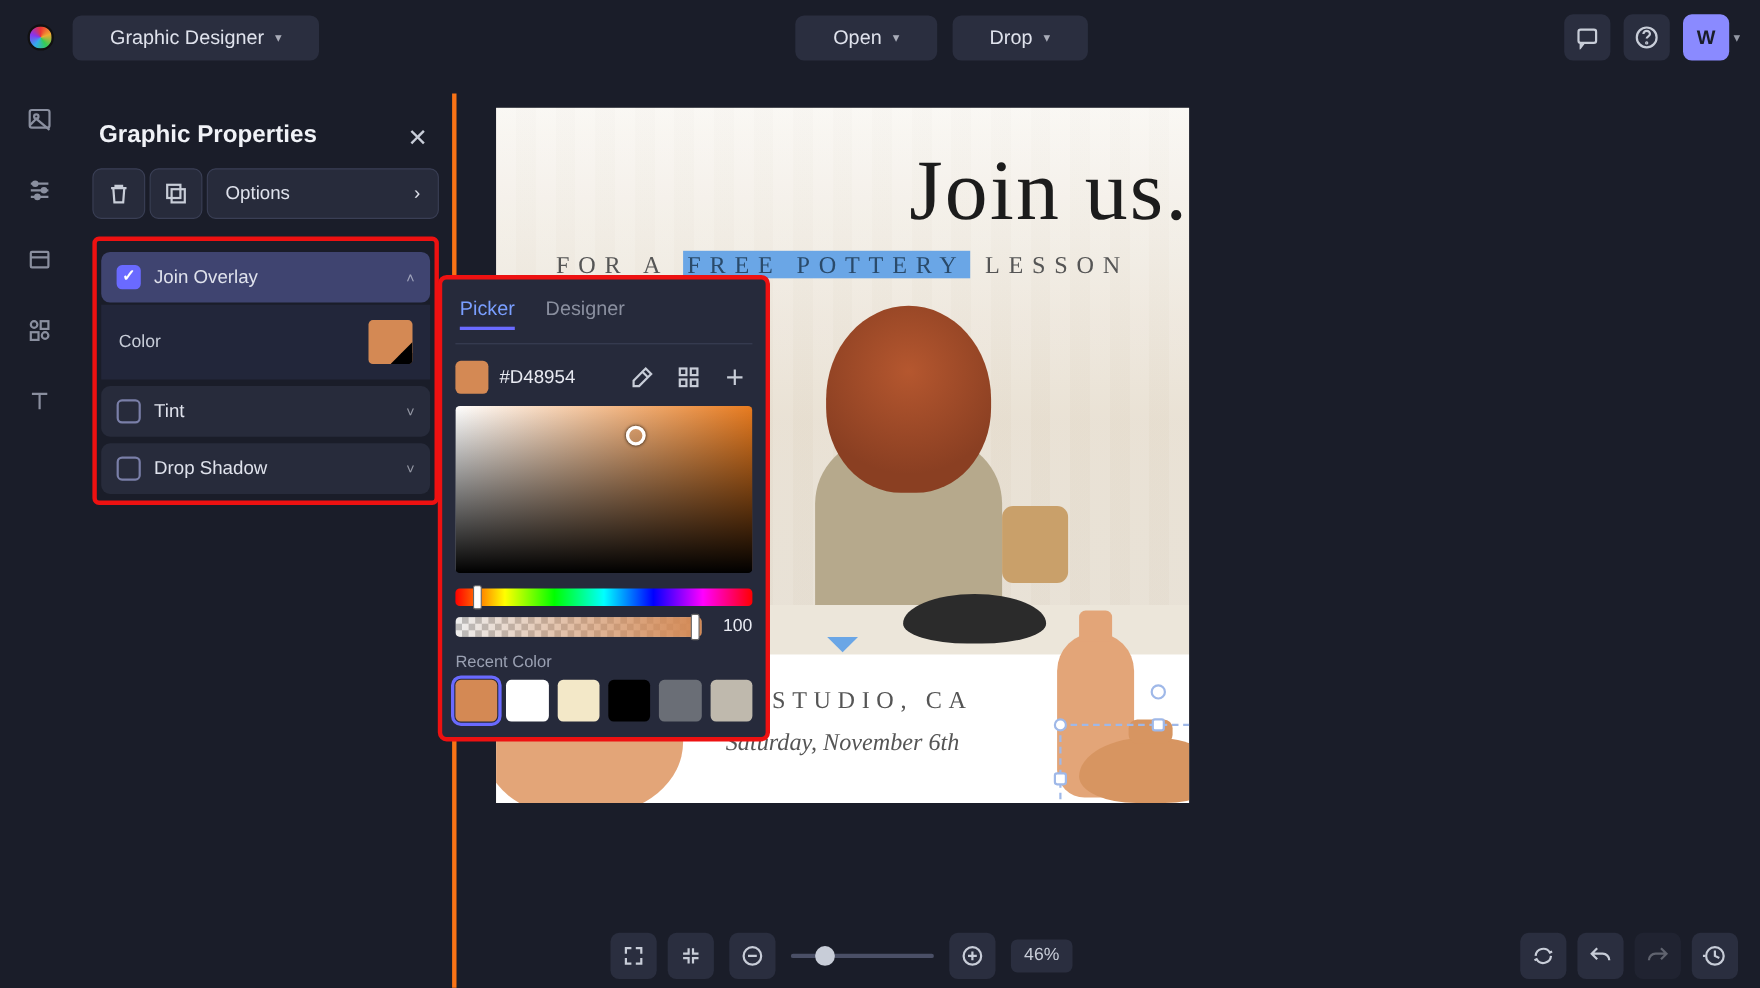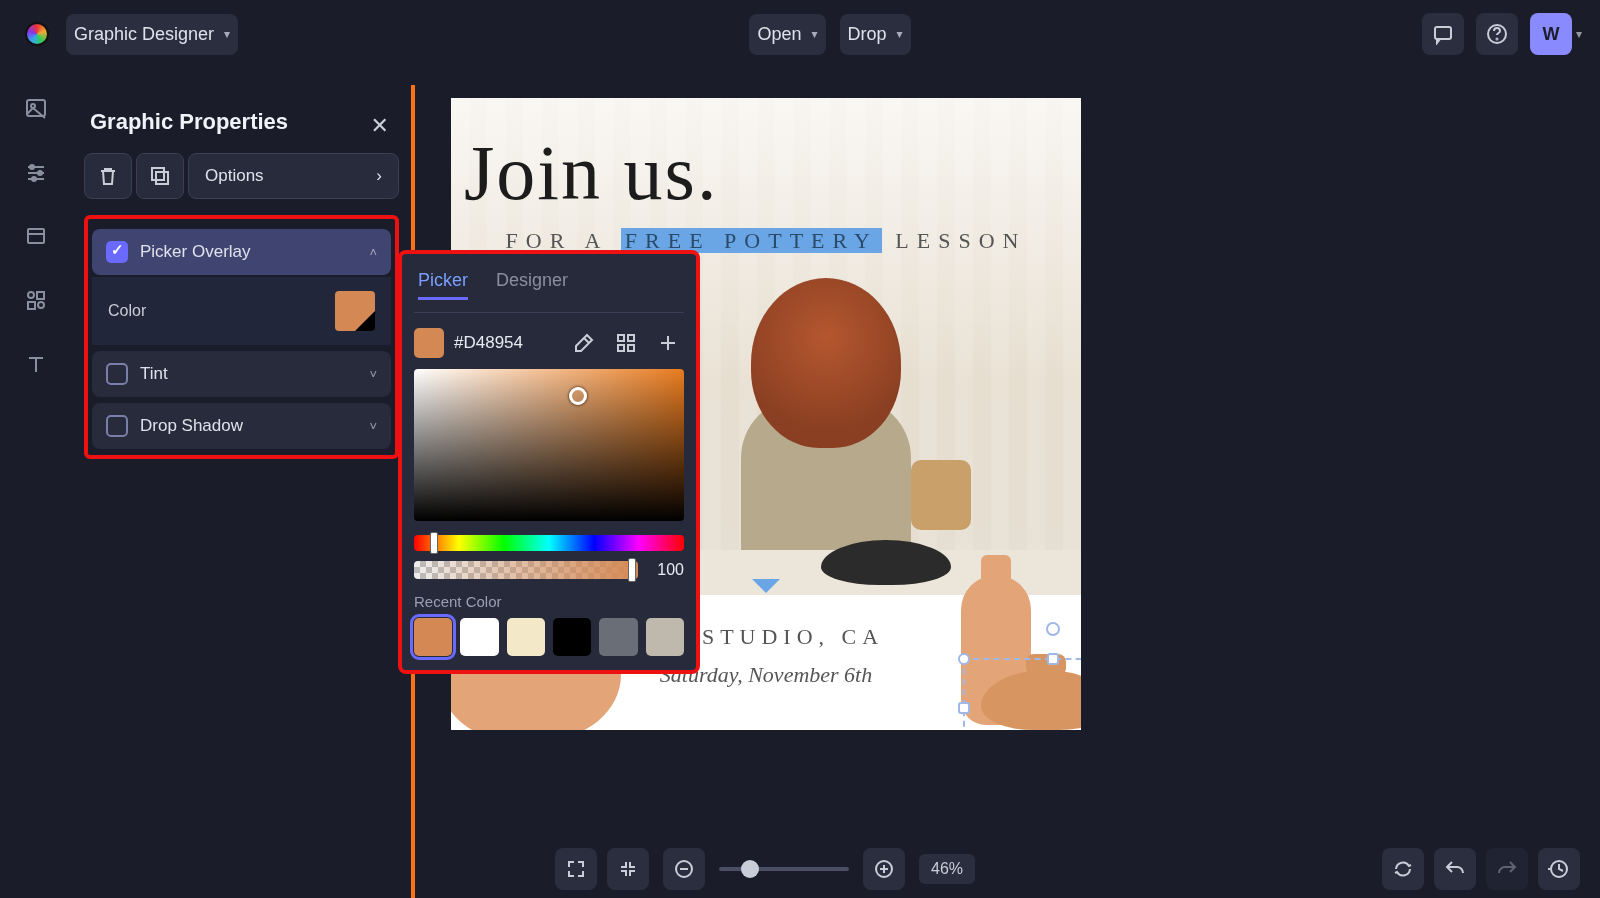--- a/index.html
+++ b/index.html
@@ -2,21 +2,21 @@
 <html><head>
 <meta charset="utf-8">
 <style>
 * { box-sizing: border-box; margin: 0; padding: 0; }
 body { font-family: -apple-system, BlinkMacSystemFont, "Segoe UI", sans-serif; background: #1a1d29; color: #c8cdd8; width: 1600px; height: 898px; overflow: hidden; }
 
 
 .topbar { height: 68px; display: flex; align-items: center; padding: 0 18px; gap: 10px; }
 .logo { width: 38px; height: 38px; display:flex; align-items:center; justify-content:center; font-size:24px; }
 .logo-circle { width:24px; height:24px; border-radius:50%; background: conic-gradient(#e33,#ea3,#3c5,#3ae,#83e,#e33); border:2px solid #111; }
-.dropdown-btn { background:#2a2e3f; color:#dfe2ec; font-size:18px; padding:10px 8px; border:none; border-radius:8px; display:flex; align-items:center; gap:10px; cursor:pointer;}
+.dropdown-btn { background:#2a2e3f; color:#dfe2ec; font-size:18px; padding:10px 34px; border:none; border-radius:8px; display:flex; align-items:center; gap:10px; cursor:pointer;}
 .chev { font-size:12px; opacity:.7; }
 .topbar-center { flex:1; display:flex; justify-content:center; gap:14px; }
 .topbar-right { display:flex; align-items:center; gap:12px; }
 .icon-btn { width:42px; height:42px; background:#2a2e3f; border:none; border-radius:8px; display:flex; align-items:center; justify-content:center; cursor:pointer; color:#c8cdd8;}
 .avatar { width:42px; height:42px; background:#8a8aff; border-radius:8px; display:flex; align-items:center; justify-content:center; font-weight:600; color:#1a1d29; font-size:18px;}
 .avatar-wrap { display:flex; align-items:center; gap:4px; }
 
 
 .left-rail { position:absolute; left:0; top:68px; bottom:0; width:72px; display:flex; flex-direction:column; align-items:center; padding-top:22px; gap:28px; }
 .left-rail .rail-btn { width:36px; height:36px; display:flex; align-items:center; justify-content:center; color:#8a8f9f; cursor:pointer; }
@@ -55,21 +55,21 @@
   repeating-linear-gradient(90deg, rgba(255,255,255,.18) 0 18px, rgba(200,200,190,.05) 18px 36px);
   opacity:.55;
 }
 .figure { position:absolute; left:240px; top:180px; width:260px; height:330px; }
 .fig-hair { position:absolute; left:60px; top:0; width:150px; height:170px; background:radial-gradient(circle at 50% 35%, #b5572f, #8a3f22 70%); border-radius:55% 55% 50% 50%; }
 .fig-body { position:absolute; left:50px; top:120px; width:170px; height:200px; background:#b6a98c; border-radius:60px 60px 10px 10px; }
 .table { position:absolute; left:0; right:0; bottom:115px; height:65px; background:#ece6da; }
 .bowl { position:absolute; right:130px; bottom:145px; width:130px; height:45px; background:#2b2b2b; border-radius:50% 50% 45% 45% / 60% 60% 40% 40%; }
 .stool { position:absolute; right:110px; bottom:200px; width:60px; height:70px; background:#c9a06a; border-radius:10px; }
 
-.headline { position:absolute; top:30px; left:0; right:0; text-align:left; font-family:"Times New Roman", serif; font-size:78px; color:#1c1c1c; letter-spacing:2px;margin-left:13px; }
+.headline { position:absolute; top:30px; left:0; right:0; text-align:right; font-family:"Times New Roman", serif; font-size:78px; color:#1c1c1c; letter-spacing:2px; }
 .subline { position:absolute; top:130px; left:0; right:0; text-align:center; font-size:22px; letter-spacing:8px; color:#555; font-family:"Times New Roman",serif;}
 .subline .hl { background:#6aa6e6; color:#2a4a6a; padding:0 4px; }
 
 .bottom-band { position:absolute; left:0; right:0; bottom:0; height:135px; background:#fff; }
 .bb-text1 { position:absolute; bottom:80px; left:0; right:0; text-align:center; font-size:22px; letter-spacing:6px; color:#555; font-family:"Times New Roman",serif;}
 .bb-text2 { position:absolute; bottom:42px; left:0; right:0; text-align:center; font-size:22px; font-style:italic; color:#555; font-family:"Times New Roman",serif;}
 .tri { position:absolute; top:-16px; left:50%; margin-left:-14px; width:0; height:0; border:14px solid transparent; border-top-color:#6aa6e6;}
 
 .blob-l { position:absolute; left:-10px; bottom:-10px; width:180px; height:150px; background:#e3a578; border-radius:60% 55% 50% 45%; }
 
@@ -227,21 +227,21 @@
       </button>
     <button class="options-btn">
       <span>Options</span>
       <span>›</span>
     </button>
   </div>
 
   <div class="highlight-box">
     <div class="prop-row active">
       <div class="checkbox checked"></div>
-      <span>Picker Overlay</span>
+      <span>Join Overlay</span>
       <div class="spacer"></div>
       <span class="chev-sm">˄</span>
     </div>
     <div class="color-row">
       <span>Color</span>
       <div class="color-swatch-big"></div>
     </div>
     <div class="prop-row">
       <div class="checkbox"></div>
       <span>Tint</span>

